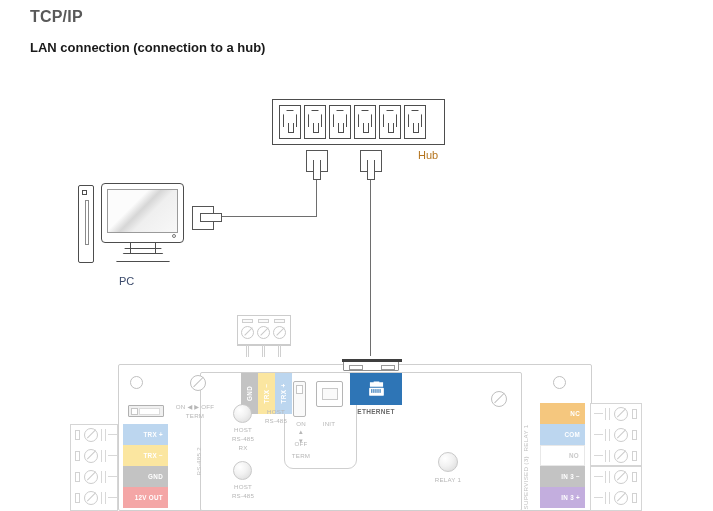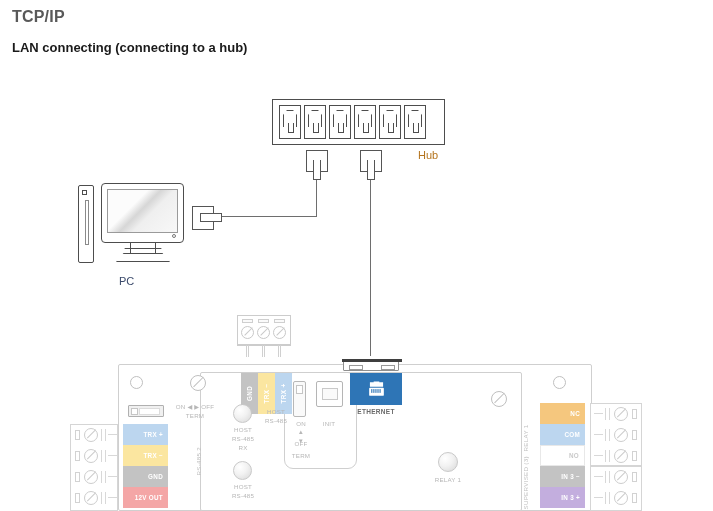--- a/index.html
+++ b/index.html
@@ -4,21 +4,21 @@
 <style>
   * { box-sizing: border-box; }
   html, body { margin:0; padding:0; }
   body {
     width:713px; height:511px; background:#ffffff;
     font-family:"Liberation Sans", sans-serif;
     color:#2b2b2b; overflow:hidden; position:relative;
   }
 
   
-  #header { position:absolute; left:12px; top:8px; width:600px; }
+  #header { position:absolute; left:30px; top:8px; width:600px; }
   #doc-title {
     font-size:16px; font-weight:bold; color:#595959; letter-spacing:.2px;
     margin:0 0 14px 0;
   }
   #section-title {
     font-size:13px; font-weight:bold; color:#1a1a1a; margin:0 0 7px 0;
   }
   #section-desc { font-size:11.5px; color:#333; margin:0; }
 
   
@@ -300,21 +300,21 @@
     color:#c0c0c0; white-space:nowrap; letter-spacing:.3px; margin-top:18px; }
   #rot-sup { left:505px; top:470px; width:40px; height:44px; }
   #rot-sup span { display:block; transform:rotate(-90deg); font-size:6.2px;
     color:#c0c0c0; white-space:nowrap; letter-spacing:.3px; margin-top:16px; }
 </style>
 </head>
 <body>
 
 <div id="header">
   <div id="doc-title">TCP/IP</div>
-  <div id="section-title">LAN connecting (connecting to a hub)</div>
+  <div id="section-title">LAN connection (connection to a hub)</div>
 </div>
 
 <div id="diagram">
 
   <div class="abs" id="hub">
     <div id="hub-ports">
       <div class="hub-port">
           <div class="jack"></div>
           <div class="jack-stem"></div>
         </div>

